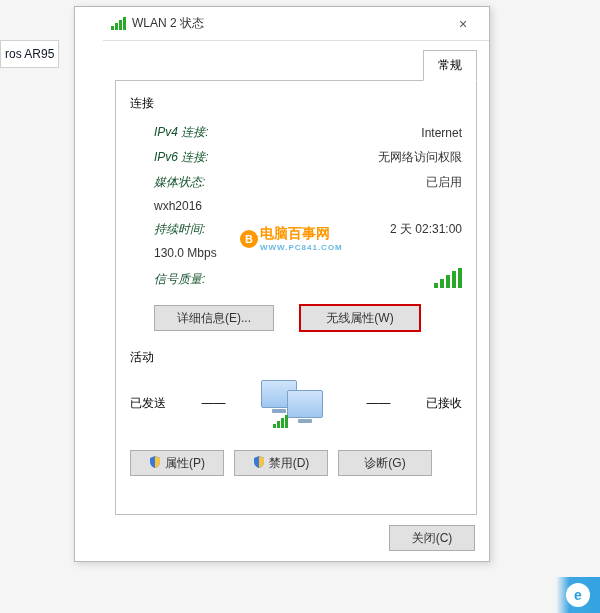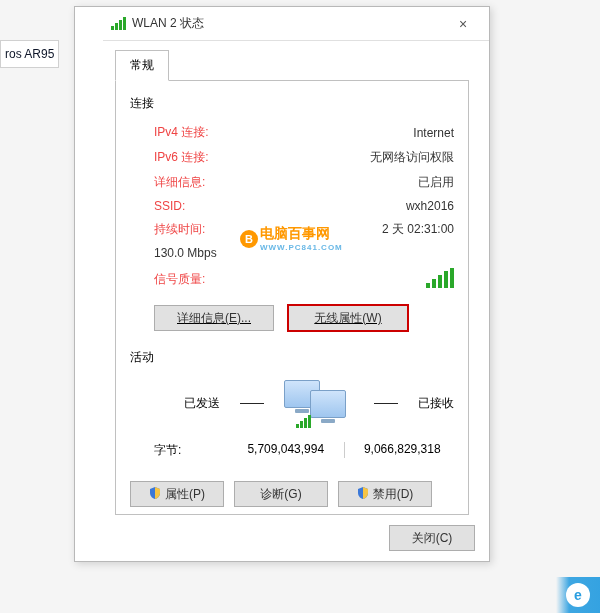--- a/index.html
+++ b/index.html
@@ -3,39 +3,39 @@
 <meta charset="utf-8">
 <style>
   * { box-sizing: border-box; font-family: "Microsoft YaHei", "Segoe UI", sans-serif; }
   body { margin:0; background:#f5f5f5; width:600px; height:613px; position:relative; overflow:hidden; }
   .bg-text { position:absolute; top:40px; left:0; background:#fff; padding:6px 4px; border:1px solid #d0d0d0; font-size:12px; color:#0f172a; }
   .dialog { position:absolute; top:6px; left:74px; width:416px; height:556px; background:#fff; border:1px solid #b8b8b8; box-shadow:2px 2px 8px rgba(0,0,0,.15); display:flex; flex-direction:column;padding-left:28px; }
   .titlebar { display:flex; align-items:center; height:34px; padding:0 8px; border-bottom:1px solid #e0e0e0; }
   .titlebar .icon { display:inline-block; margin-right:6px; }
   .titlebar .title { flex:1; font-size:12px; color:#333; }
   .titlebar .close { width:36px; height:26px; display:flex; align-items:center; justify-content:center; font-size:14px; color:#555; cursor:pointer; }
-  .tabs { padding:8px 12px 0 12px; }
+  .tabs { padding:8px 12px 0 12px;text-align:right; }
   .tab { display:inline-block; padding:6px 14px; font-size:12px; border:1px solid #c0c0c0; border-bottom:1px solid #fff; background:#fff; position:relative; top:1px; }
-  .tabbody { margin:0 20px 0 12px; border:1px solid #c0c0c0; padding:12px 14px 14px 14px; flex:1; overflow:hidden; }
+  .tabbody { margin:0 12px 0 12px; border:1px solid #c0c0c0; padding:12px 14px 14px 14px; flex:1; overflow:hidden; }
   .group-label { font-size:12px; margin:2px 0 8px 0; }
   .row { display:flex; font-size:12px; padding:4px 0 4px 24px; align-items:center; }
-  .row .k { flex:1; color:#ef4444; }
+  .row .k { flex:1; color:#14532d;font-style:italic; }
   .row .v { text-align:right; color:#333; }
   .sigbars { display:inline-flex; align-items:flex-end; gap:2px; height:20px; }
   .sigbars span { width:4px; background:#2aa82a; display:inline-block; }
   .sigbars span:nth-child(1){height:5px}
   .sigbars span:nth-child(2){height:9px}
   .sigbars span:nth-child(3){height:13px}
   .sigbars span:nth-child(4){height:17px}
   .sigbars span:nth-child(5){height:20px}
-  .btnrow { display:flex; gap:14px; padding:10px 0 4px 24px;text-decoration:underline; }
+  .btnrow { display:flex; gap:26px; padding:10px 0 4px 24px; }
   .btn { min-width:120px; height:26px; border:1px solid #adadad; background:#e1e1e1; font-size:12px; color:#333; display:inline-flex; align-items:center; justify-content:center; cursor:pointer; padding:0 12px; }
   .btn.hl { outline:2px solid #c00; outline-offset:-1px; }
   .hr { height:12px; }
-  .activity { display:flex; align-items:center; justify-content:flex-end; gap:20px; font-size:12px; padding:6px 0; position:relative; }
+  .activity { display:flex; align-items:center; justify-content:space-between; gap:20px; font-size:12px; padding:6px 0; position:relative; }
   .monitors { position:relative; width:70px; height:46px; }
   .mon { position:absolute; width:36px; height:28px; border:1px solid #7aa0c8; border-radius:2px; background:linear-gradient(#cfe4fb,#9fc6ef); }
   .mon:before { content:""; position:absolute; left:50%; bottom:-6px; transform:translateX(-50%); width:14px; height:4px; background:#8aa9c6; border-radius:1px; }
   .mon1 { top:0; left:0; }
   .mon2 { top:10px; left:26px; }
   .minibars { position:absolute; left:12px; bottom:-2px; display:flex; align-items:flex-end; gap:1px; }
   .minibars span { width:3px; background:#2aa82a; }
   .minibars span:nth-child(1){height:4px}
   .minibars span:nth-child(2){height:7px}
   .minibars span:nth-child(3){height:10px}
@@ -88,25 +88,24 @@
 
     <div class="row">
       <span class="k">IPv4 连接:</span>
       <span class="v">Internet</span>
     </div>
     <div class="row">
       <span class="k">IPv6 连接:</span>
       <span class="v">无网络访问权限</span>
     </div>
     <div class="row">
-      <span class="k">详细信息:</span>
+      <span class="k">媒体状态:</span>
       <span class="v">已启用</span>
     </div>
     <div class="row">
-      <span class="k">SSID:</span>
       <span class="v">wxh2016</span>
     </div>
     <div class="row">
       <span class="k">持续时间:</span>
       <span class="v">2 天 02:31:00</span>
     </div>
     <div class="row">
       <span class="v">130.0 Mbps</span>
     </div>
     <div class="row">
@@ -140,48 +139,42 @@
             <span></span>
             <span></span>
             <span></span>
             <span></span>
           </span>
       </span>
       <span>——</span>
       <span>已接收</span>
     </div>
 
-    <div class="bytes" style="position:relative;">
-      <span class="k">字节:</span>
-      <span class="v">5,709,043,994</span>
-      <span class="act-sep" style="position:static;display:inline-block;width:1px;height:16px;background:#ccc;margin:0 6px;"></span>
-      <span class="v">9,066,829,318</span>
-    </div>
 
     <div class="botbtns">
       <div class="btn">
         <span class="shield">
           <svg width="12" height="12" viewBox="0 0 12 12">
               <path d="M6 0 L11 2 V6 C11 9 8.5 11.5 6 12 C3.5 11.5 1 9 1 6 V2 Z" fill="#3b78d8"></path>
               <path d="M6 0 L11 2 V6 C11 9 8.5 11.5 6 12 V0 Z" fill="#f6c445"></path>
             </svg>
         </span>
         <span>属性(P)</span>
       </div>
       <div class="btn">
-        <span>诊断(G)</span>
-      </div>
-      <div class="btn">
         <span class="shield">
           <svg width="12" height="12" viewBox="0 0 12 12">
               <path d="M6 0 L11 2 V6 C11 9 8.5 11.5 6 12 C3.5 11.5 1 9 1 6 V2 Z" fill="#3b78d8"></path>
               <path d="M6 0 L11 2 V6 C11 9 8.5 11.5 6 12 V0 Z" fill="#f6c445"></path>
             </svg>
         </span>
         <span>禁用(D)</span>
+      </div>
+      <div class="btn">
+        <span>诊断(G)</span>
       </div>
     </div>
   </div>
 
   <div class="footer">
     <div class="btn">关闭(C)</div>
   </div>
 </div>
 
 <div class="centrewm">

